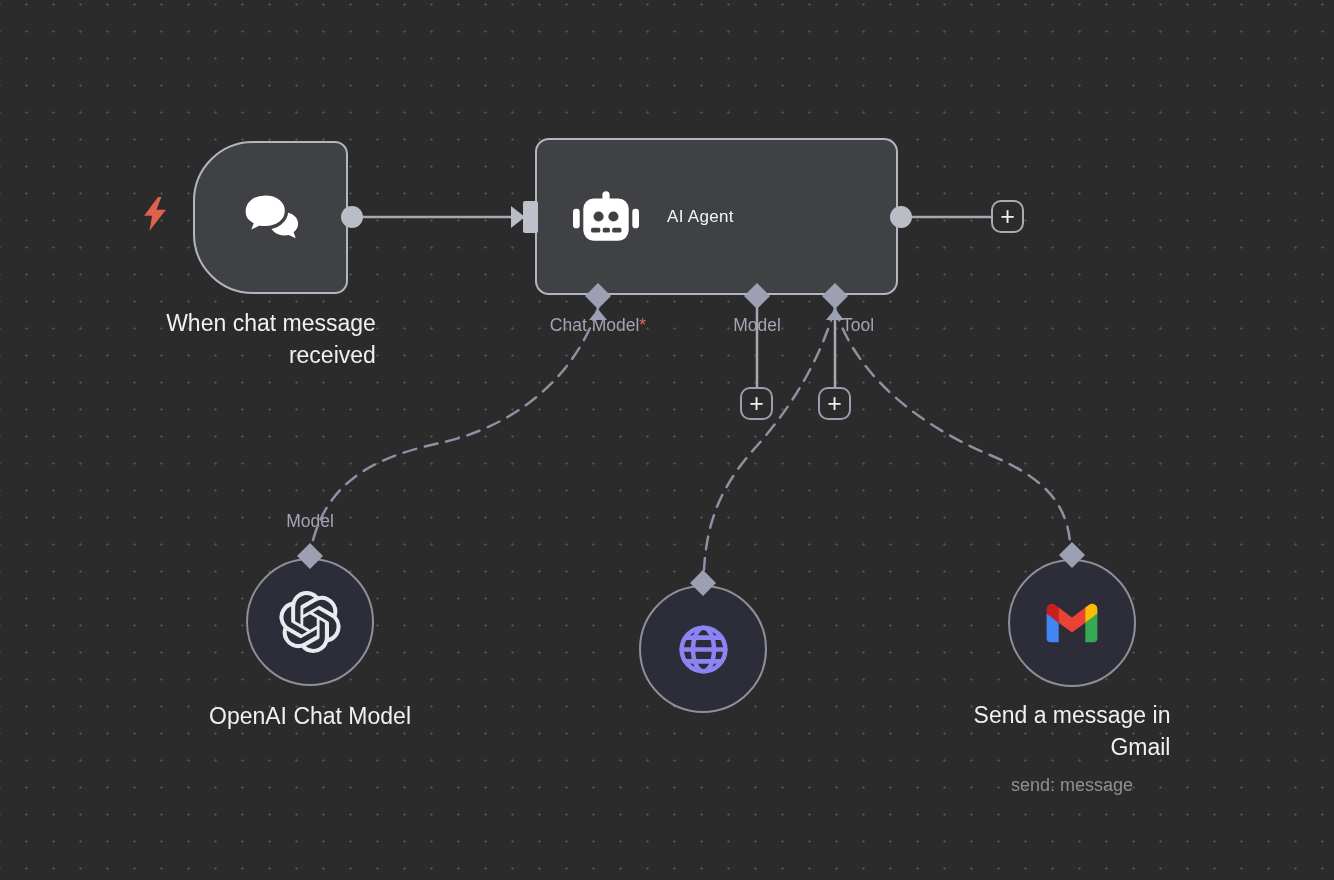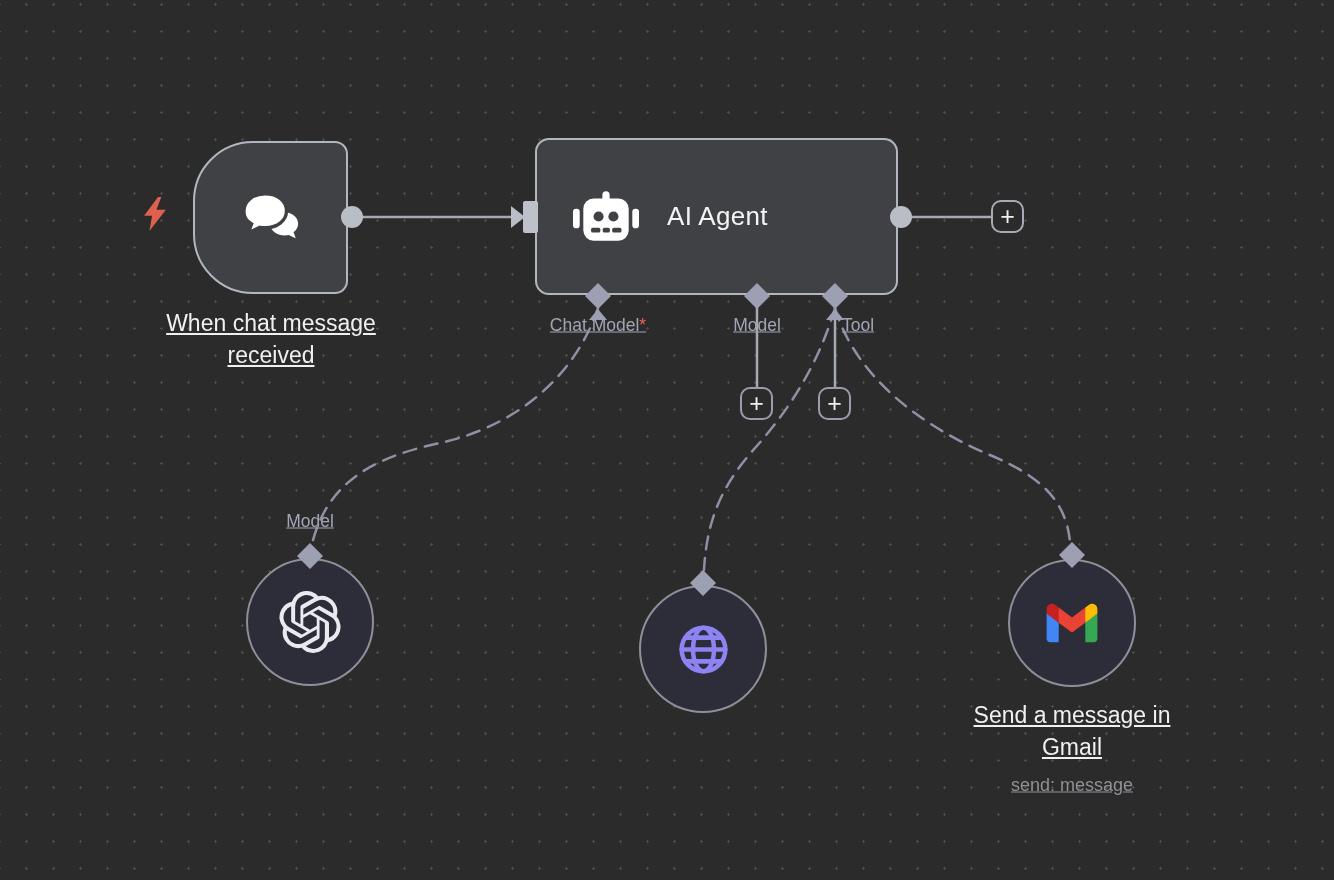--- a/index.html
+++ b/index.html
@@ -19,42 +19,42 @@
     left:193px;top:141px;width:155px;height:153px;
     border:2.5px solid #b2b6bf;
     border-radius:60px 13px 13px 60px;
     display:flex;align-items:center;justify-content:center;
   }
   .node-agent{
     left:535px;top:138px;width:363px;height:157px;
     border:2.5px solid #b2b6bf;border-radius:14px;
     display:flex;align-items:center;gap:28px;padding-left:36px;
   }
-  .agent-title{font-size:26px;font-weight:500;color:#f3f4f6;letter-spacing:.3px;}
+  .agent-title{font-size:17px;font-weight:500;color:#f3f4f6;letter-spacing:.3px;}
   .node-circle{
     position:absolute;width:128px;height:128px;border-radius:50%;
     background:#2c2d38;border:2.5px solid #8d8f99;
     display:flex;align-items:center;justify-content:center;box-sizing:border-box;
   }
   .circle-openai{left:246px;top:558px;}
   .circle-http{left:639px;top:585px;}
   .circle-gmail{left:1008px;top:559px;}
   .floating-label{
     position:absolute;transform:translate(-50%,-50%);
-    text-align:center;color:#eef0f2;font-size:23px;font-weight:500;
-    line-height:32px;white-space:nowrap;text-decoration:underline;
+    text-align:right;color:#eef0f2;font-size:23px;font-weight:500;
+    line-height:32px;white-space:nowrap;
   }
   .port-label{
     position:absolute;transform:translate(-50%,-50%);
-    font-size:17.5px;font-weight:400;color:#a2a4b5;white-space:nowrap;text-decoration:underline;
+    font-size:17.5px;font-weight:400;color:#a2a4b5;white-space:nowrap;
   }
   .asterisk{color:#ef6360;}
   .subtitle-label{
     position:absolute;transform:translate(-50%,-50%);
-    font-size:18px;color:#8f9196;white-space:nowrap;text-decoration:underline;
+    font-size:18px;color:#8f9196;white-space:nowrap;
   }
   .plus-btn{
     position:absolute;width:33px;height:33px;box-sizing:border-box;
     border-radius:10px;background:#2b2b2b;
     display:flex;align-items:center;justify-content:center;
     color:#edeff1;font-size:25px;font-weight:300;line-height:1;
     cursor:pointer;padding:0;
   }
   .plus-main{left:991px;top:200px;border:2.5px solid #a7abb4;}
   .plus-memory{left:740px;top:387px;border:2.5px solid #9a9dae;}
@@ -113,20 +113,21 @@
   <div class="port-label" style="left:598px;top:325px;"><span>Chat Model</span><span class="asterisk">*</span></div>
   <div class="port-label" style="left:757px;top:325px;">Model</div>
   <div class="port-label" style="left:835px;top:325px;margin-left:23px;">Tool</div>
 
   <div class="node-circle circle-openai">
     <svg width="62" height="62" viewBox="0 0 24 24">
       <path fill="#e9eaee" d="M22.2819 9.8211a5.9847 5.9847 0 0 0-.5157-4.9108 6.0462 6.0462 0 0 0-6.5098-2.9A6.0651 6.0651 0 0 0 4.9807 4.1818a5.9847 5.9847 0 0 0-3.9977 2.9 6.0462 6.0462 0 0 0 .7427 7.0966 5.98 5.98 0 0 0 .511 4.9107 6.051 6.051 0 0 0 6.5146 2.9001A5.9847 5.9847 0 0 0 13.2599 24a6.0557 6.0557 0 0 0 5.7718-4.2058 5.9894 5.9894 0 0 0 3.9977-2.9001 6.0557 6.0557 0 0 0-.7475-7.073zm-9.022 12.6081a4.4755 4.4755 0 0 1-2.8764-1.0408l.1419-.0804 4.7783-2.7582a.7948.7948 0 0 0 .3927-.6813v-6.7369l2.02 1.1686a.071.071 0 0 1 .038.0615v5.5826a4.504 4.504 0 0 1-4.4945 4.4849zm-9.6607-4.1254a4.4708 4.4708 0 0 1-.5346-3.0137l.142.0852 4.783 2.7582a.7712.7712 0 0 0 .7806 0l5.8428-3.3685v2.3324a.0804.0804 0 0 1-.0332.0615L9.74 19.9502a4.4992 4.4992 0 0 1-6.1408-1.6464zM2.3408 7.8956a4.485 4.485 0 0 1 2.3655-1.9728V11.6a.7664.7664 0 0 0 .3879.6765l5.8144 3.3543-2.0201 1.1685a.0757.0757 0 0 1-.071 0l-4.8303-2.7865A4.504 4.504 0 0 1 2.3408 7.8956zm16.5963 3.8558L13.1038 8.364 15.1192 7.2a.0757.0757 0 0 1 .071 0l4.8303 2.7913a4.4944 4.4944 0 0 1-.6765 8.1042v-5.6772a.79.79 0 0 0-.407-.667zm2.0107-3.0231l-.142-.0852-4.7735-2.7818a.7759.7759 0 0 0-.7854 0L9.409 9.2297V6.8974a.0662.0662 0 0 1 .0284-.0615l4.8303-2.7866a4.4992 4.4992 0 0 1 6.6802 4.66zM8.3065 12.863l-2.02-1.1638a.0804.0804 0 0 1-.038-.0567V6.0742a4.4992 4.4992 0 0 1 7.3757-3.4537l-.142.0805L8.704 5.459a.7948.7948 0 0 0-.3927.6813zm1.0976-2.3654l2.602-1.4998 2.6069 1.4998v2.9994l-2.5974 1.4997-2.6067-1.4997z"></path>
     </svg>
   </div>
   <div class="port-label" style="left:310px;top:521px;">Model</div>
+  <div class="floating-label" style="left:310px;top:716px;">OpenAI Chat Model</div>
 
   <div class="node-circle circle-http">
     <svg width="57" height="57" viewBox="0 0 24 24" fill="none" stroke="#8d83f2" stroke-width="1.9" stroke-linecap="round">
       <circle cx="12" cy="12" r="9.2"></circle>
       <ellipse cx="12" cy="12" rx="4.4" ry="9.2"></ellipse>
       <line x1="2.8" y1="12" x2="21.2" y2="12"></line>
       <line x1="4.6" y1="7" x2="19.4" y2="7"></line>
       <line x1="4.6" y1="17" x2="19.4" y2="17"></line>
     </svg>
   </div>

